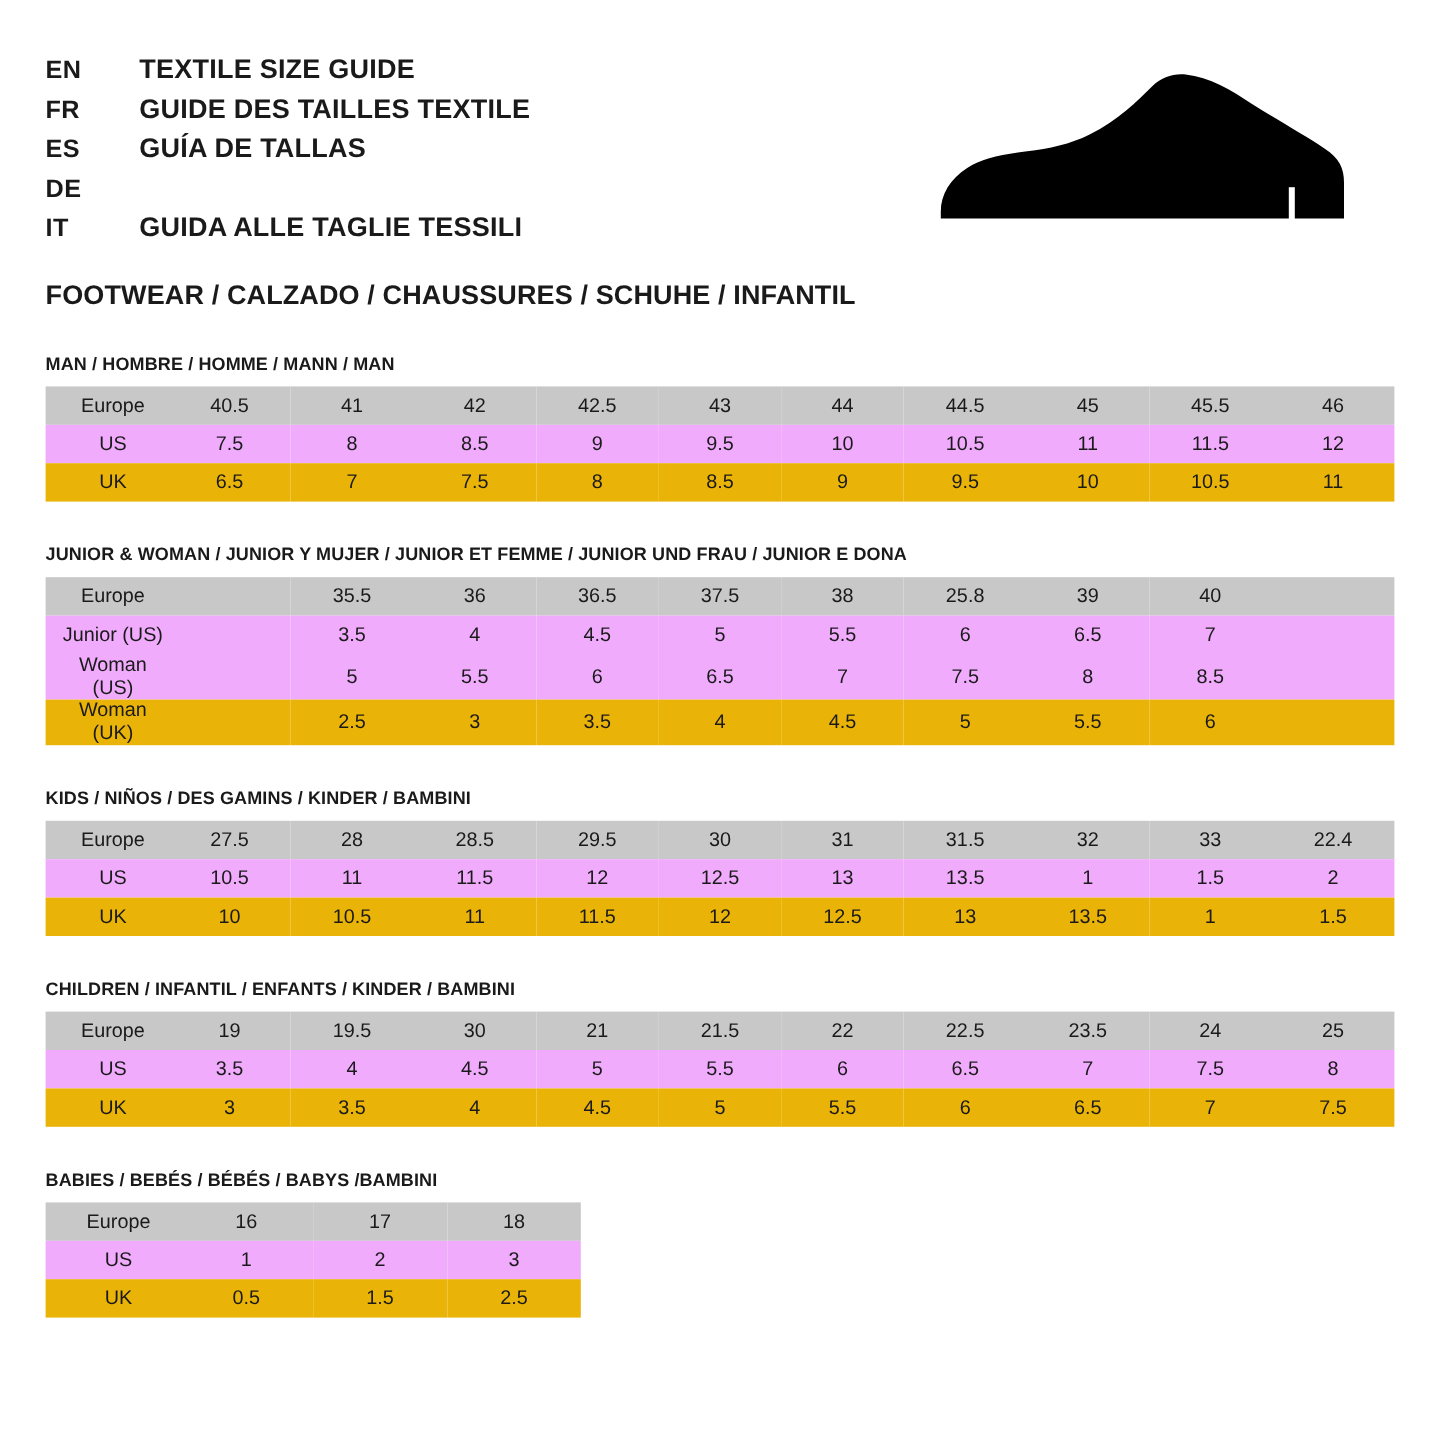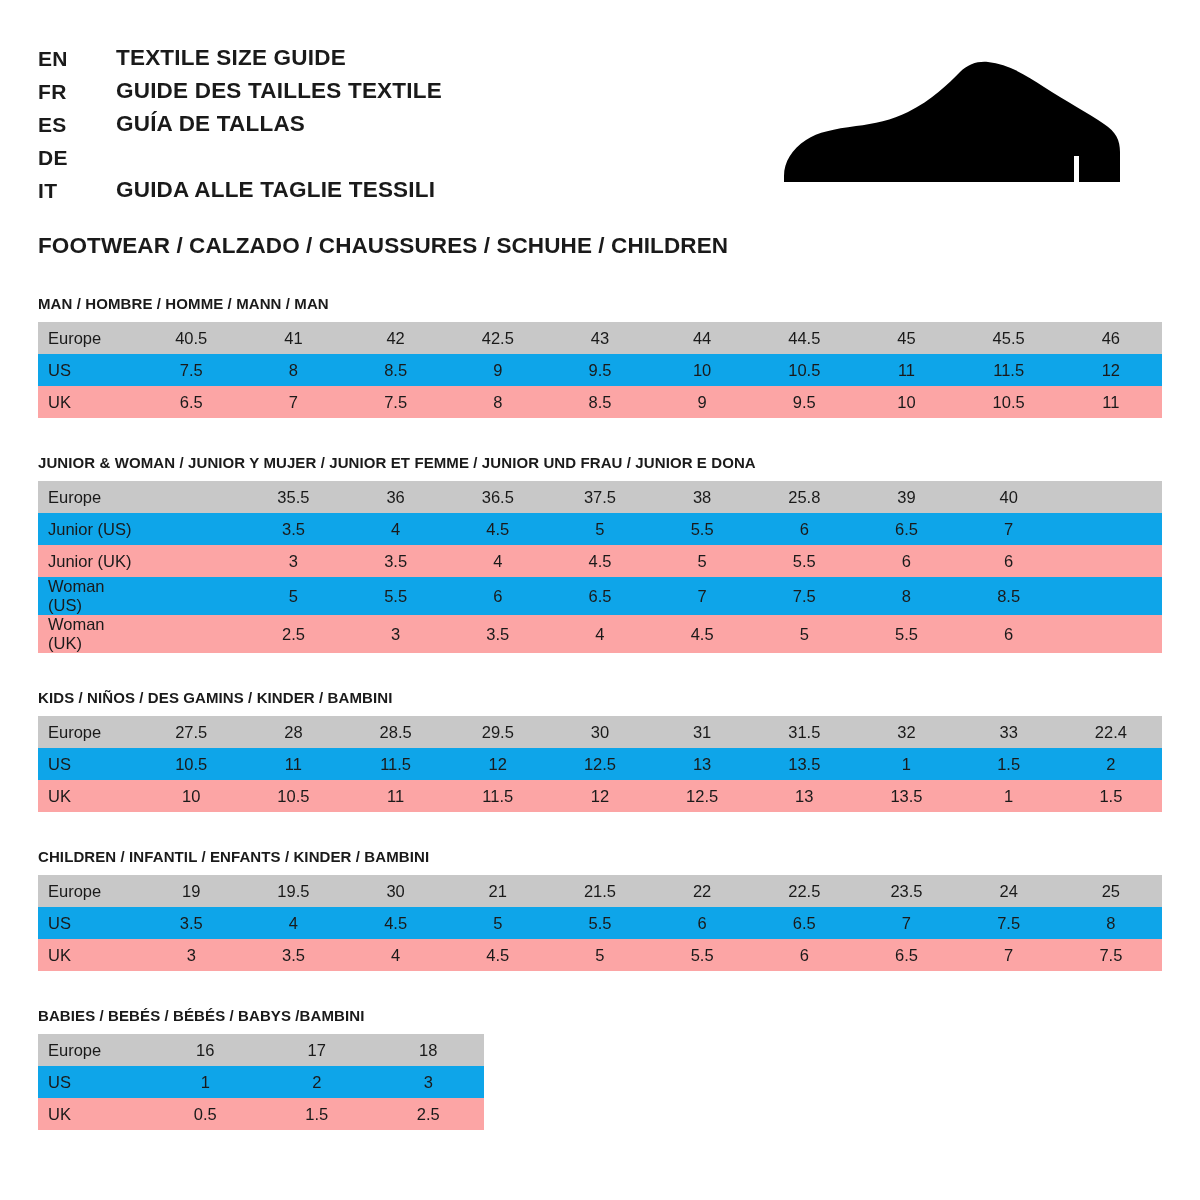--- a/index.html
+++ b/index.html
@@ -83,31 +83,31 @@
     width: 446px;
   }
   table.size-table td {
     height: 32px;
     font-size: 16.5px;
     text-align: center;
     vertical-align: middle;
     padding: 0;
   }
   table.size-table td.rowlabel {
-    text-align: left;
+    text-align: center;
     padding-left: 10px;
   }
   tr.head td {
     background: #c8c8c8;
   }
   tr.alt td {
-    background: #fca5a5;
+    background: #eab308;
   }
   tr.plain td {
-    background: #0ea5e9;
+    background: #f0abfc;
   }
 </style>
 </head>
 <body>
 
 <div class="page">
 
   <div class="header">
 
     <div class="lang-list">
@@ -134,21 +134,21 @@
 
     <div class="shoe-wrap">
       <svg width="340" height="125" viewBox="0 0 340 125" aria-hidden="true">
         <path fill="#000000" d="M338 122 L338 92 C338 80 334 72 322 64 C306 53 284 41 262 27 C244 15 226 4 206 2 C196 1 186 4 178 12 C166 24 150 40 126 52 C110 60 92 64 74 66 C52 69 36 72 24 80 C10 89 2 102 2 116 L2 122 Z"></path>
         <rect fill="#ffffff" x="292" y="96" width="5" height="28"></rect>
       </svg>
     </div>
 
   </div>
 
-  <div class="section-heading">FOOTWEAR / CALZADO / CHAUSSURES / SCHUHE / CHILDREN</div>
+  <div class="section-heading">FOOTWEAR / CALZADO / CHAUSSURES / SCHUHE / INFANTIL</div>
 
   <div class="group">
     <div class="group-title">MAN / HOMBRE / HOMME / MANN / MAN</div>
     <table class="size-table">
       <tbody>
           <tr class="head">
         <td class="rowlabel">Europe</td>
         <td>40.5</td>
         <td>41</td>
         <td>42</td>
@@ -211,33 +211,20 @@
         <td class="rowlabel">Junior (US)</td>
         <td></td>
         <td>3.5</td>
         <td>4</td>
         <td>4.5</td>
         <td>5</td>
         <td>5.5</td>
         <td>6</td>
         <td>6.5</td>
         <td>7</td>
-        <td></td>
-      </tr>
-      <tr class="alt">
-        <td class="rowlabel">Junior (UK)</td>
-        <td></td>
-        <td>3</td>
-        <td>3.5</td>
-        <td>4</td>
-        <td>4.5</td>
-        <td>5</td>
-        <td>5.5</td>
-        <td>6</td>
-        <td>6</td>
         <td></td>
       </tr>
       <tr class="plain">
         <td class="rowlabel">Woman (US)</td>
         <td></td>
         <td>5</td>
         <td>5.5</td>
         <td>6</td>
         <td>6.5</td>
         <td>7</td>

